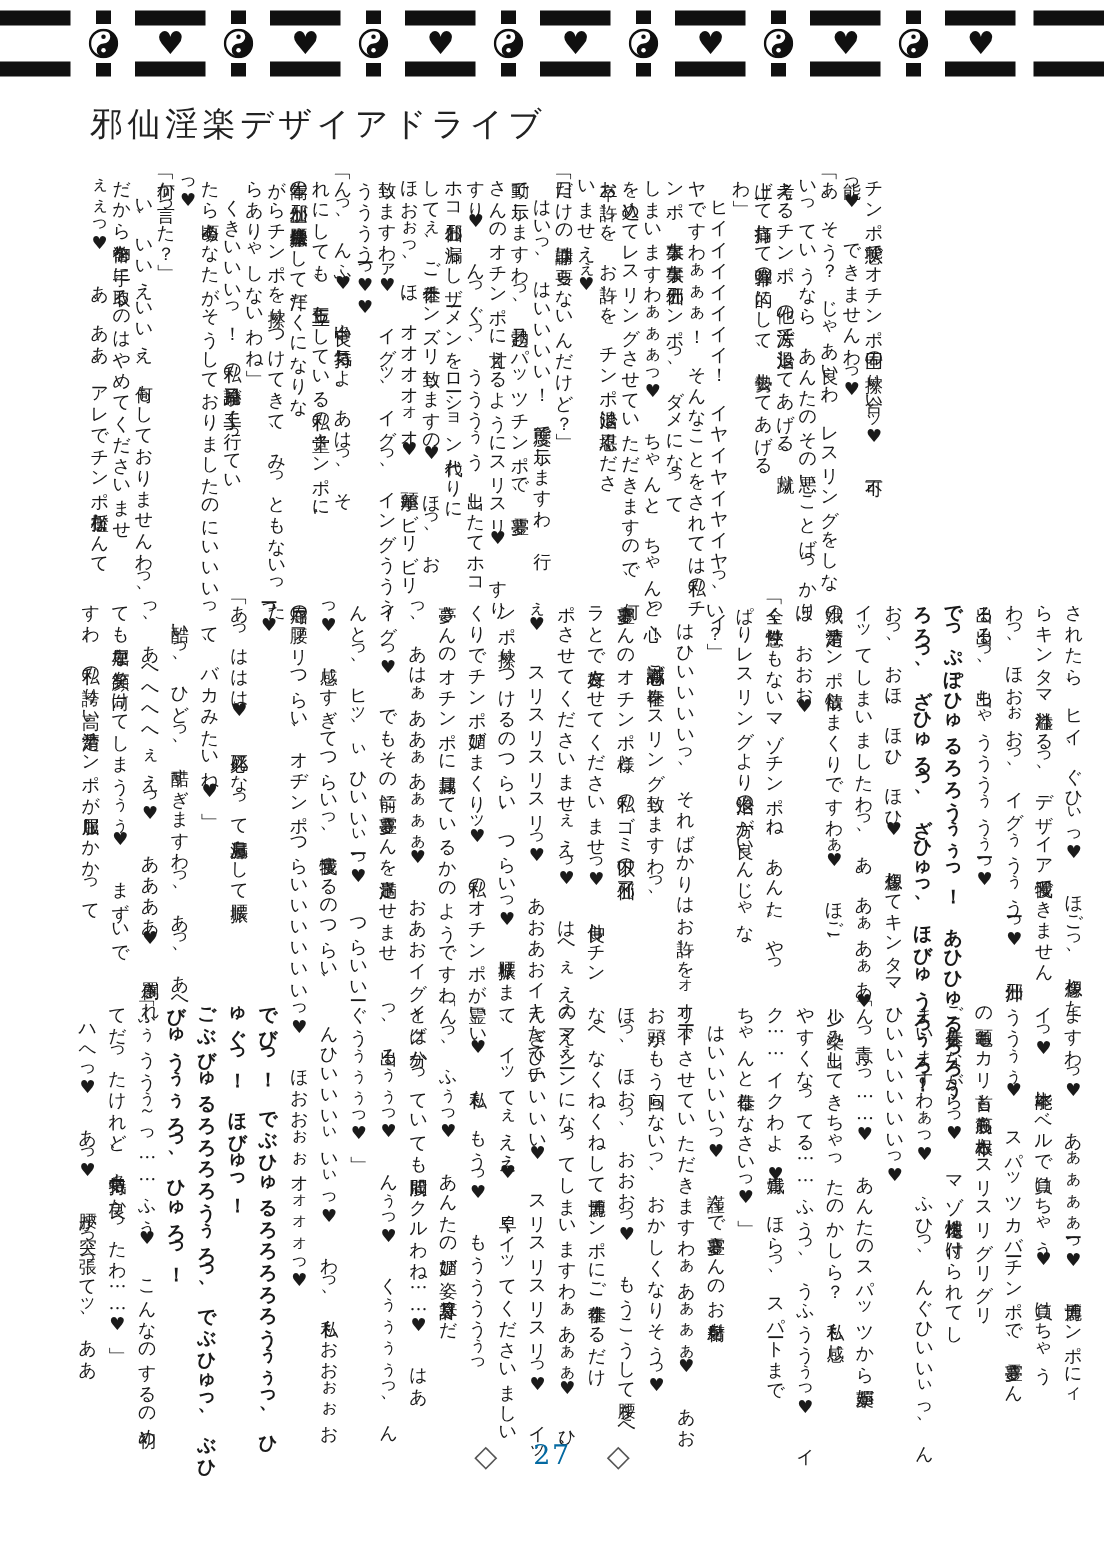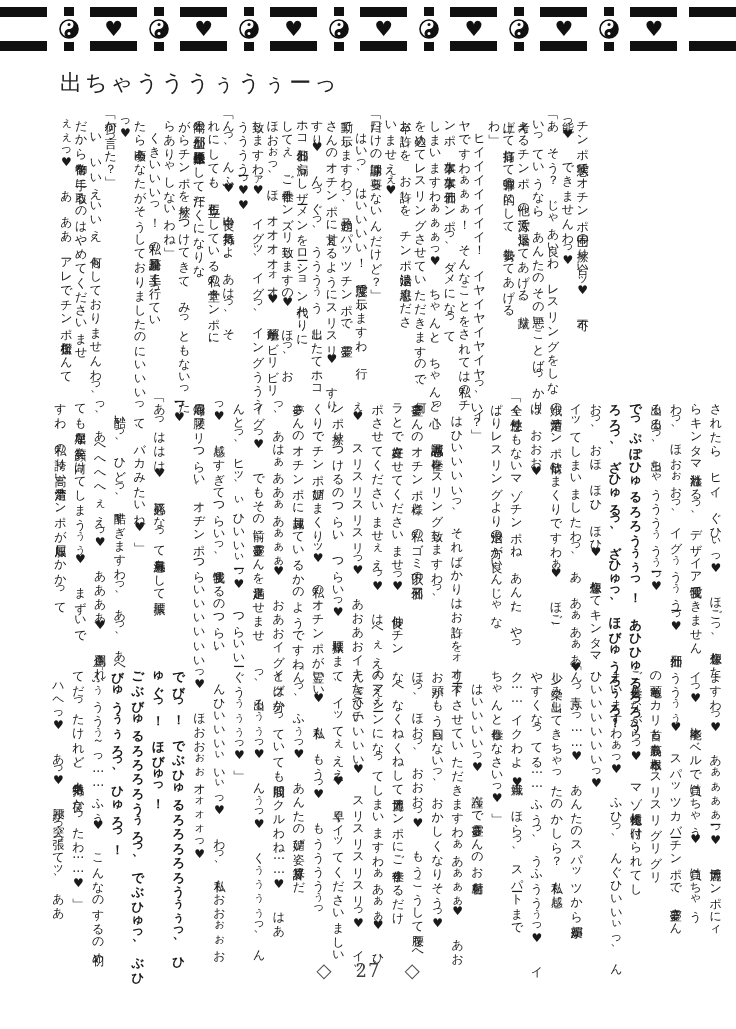--- a/index.html
+++ b/index.html
@@ -25,21 +25,21 @@
   .vcol.pop{font-family:"DejaVu Sans","Liberation Sans",sans-serif;font-weight:700;
             font-size:12.5px;letter-spacing:0.2px;}
   #block-1{left:59px;top:112px;width:530px;height:281px;}
   #block-2{left:53px;top:395px;width:669px;height:273px;}
   #block-3{left:51px;top:663px;width:671px;height:289px;}
   
   #footer{position:absolute;left:0;top:958px;width:736px;display:flex;justify-content:center;
           align-items:center;gap:24px;font-size:18px;}
   .diamond{color:#555;font-size:20px;
            font-family:"DejaVu Sans","Liberation Sans",sans-serif;}
-  #page-number{color:#404040;letter-spacing:1px;}
+  #page-number{color:#0369a1;letter-spacing:1px;}
 </style>
 </head>
 <body>
 
 <div id="page">
 
   <div id="border-band">
       <div class="b-unit">
         <div class="b-bar"></div>
         <div class="b-bar"></div>
@@ -162,21 +162,21 @@
         <div class="b-bar"></div>
         <div class="b-heart">♥</div>
         <div class="b-bar"></div>
       </div>
       <div class="b-unit">
         <div class="b-bar"></div>
         <div class="b-bar"></div>
       </div>
     </div>
 
-  <h1 id="page-title">出ちゃうううぅうぅーっ</h1>
+  <h1 id="page-title">邪仙淫楽デザイアドライブ</h1>
 
   <div id="block-1" class="tblock">
       <div class="vcol">チンポ状態でオチンポ同士の擦り合いッ♥　不可</div>
       <div class="vcol">能っ♥　できませんわっ♥</div>
       <div class="vcol">「あ、そう？　じゃあ良いわ、レスリングをしな</div>
       <div class="vcol">いっていうなら、あんたのその悪いことばっかり</div>
       <div class="vcol">考えるチンポ、他の方法で退治してあげる。蹴り</div>
       <div class="vcol">上げて痛打して弾幕の的にして、去勢してあげる</div>
       <div class="vcol">わ」</div>
       <div class="vcol">　ヒイイイイイイイ！　イヤイヤイヤイヤっ、イ</div>

